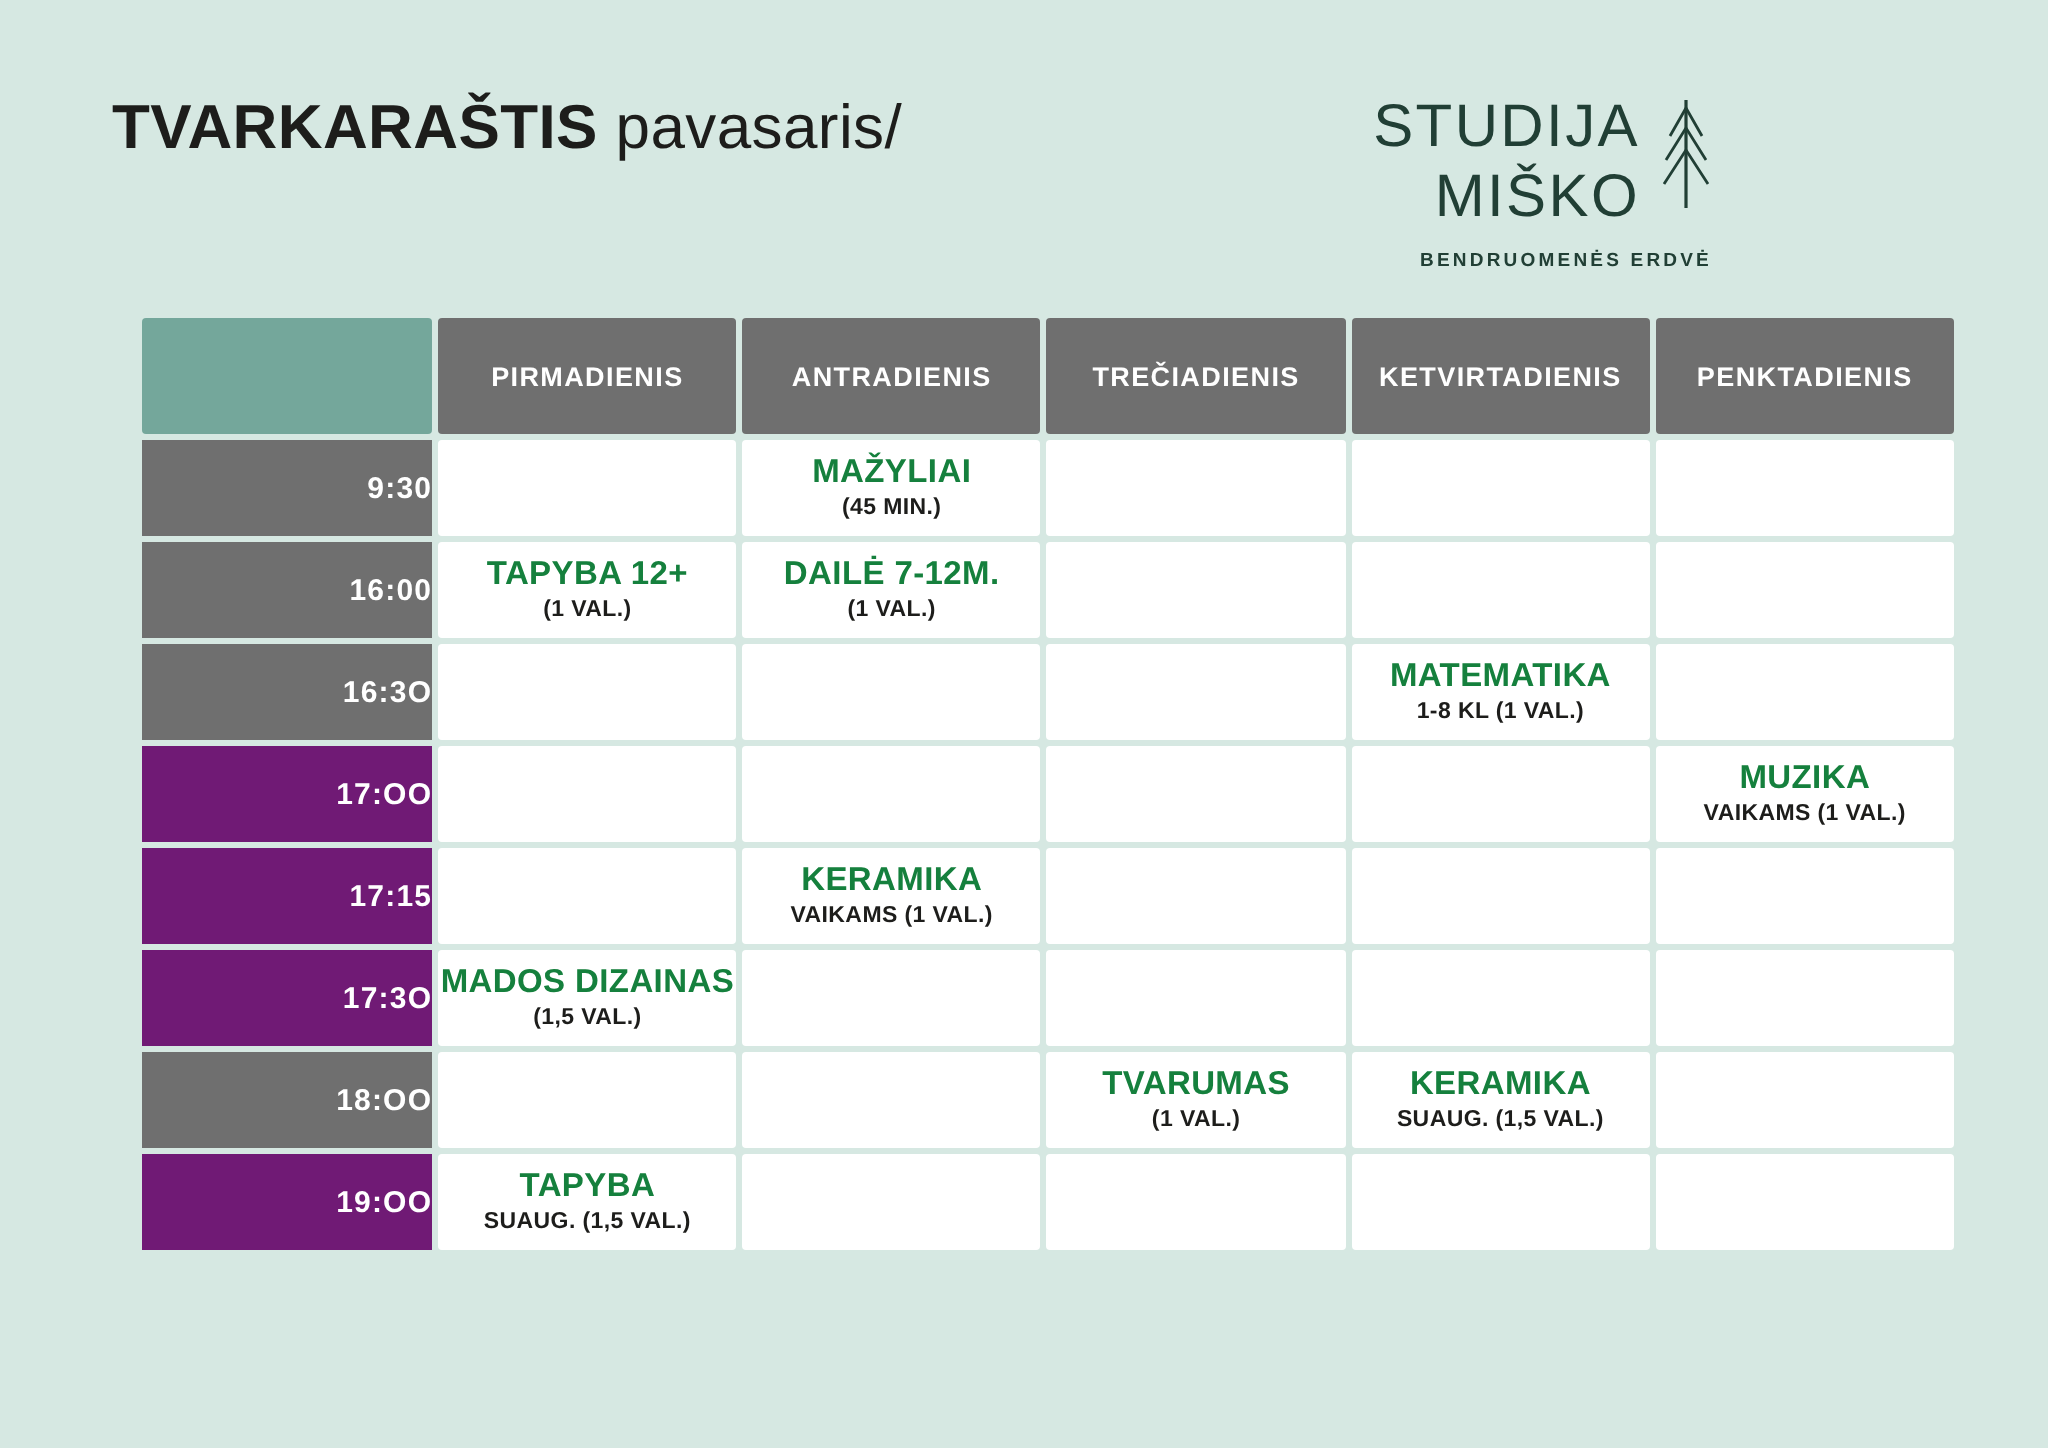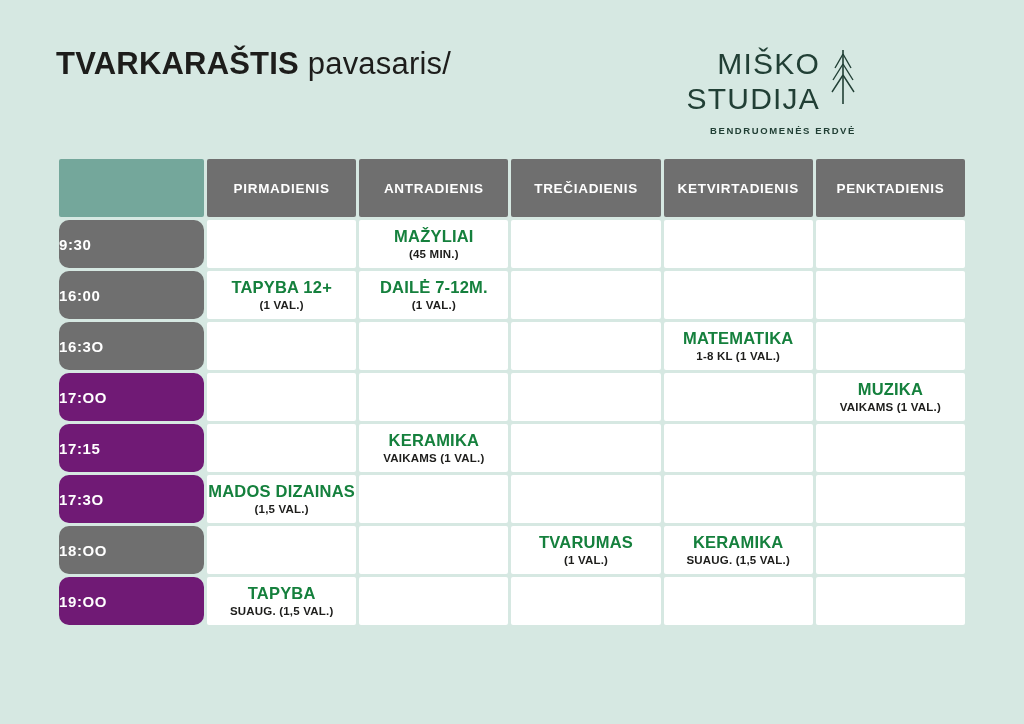--- a/index.html
+++ b/index.html
@@ -71,21 +71,21 @@
     font-size: 9.5px;
     letter-spacing: 1.6px;
     margin-top: 8px;
     color: #213f35;
     font-weight: bold;
   }
 
   
   .table {
     position: absolute;
-    left: 56px;
+    left: 68px;
     top: 156px;
     width: 912px;
     border-collapse: separate;
     border-spacing: 3px;
   }
   .table td, .table th {
     padding: 0;
   }
   .corner-cell {
     width: 142px;
@@ -105,23 +105,23 @@
     vertical-align: middle;
     border-radius: 2px;
   }
   .time-cell {
     width: 142px;
     height: 48px;
     color: #ffffff;
     font-size: 15px;
     font-weight: bold;
     letter-spacing: 0.6px;
-    text-align: left;
+    text-align: right;
     vertical-align: middle;
-    border-radius: 10px;
+    border-radius: 0;
   }
   .time-gray { background: #6f6f6f; }
   .time-green { background: #701a75; }
 
   .slot {
     height: 48px;
     background: #ffffff;
     border-radius: 2px;
     text-align: center;
     vertical-align: middle;
@@ -151,22 +151,22 @@
 <div class="page">
 
   <div class="header">
     <div class="title">
       <span>TVARKARAŠTIS</span><span class="light"> pavasaris/</span><br>
     </div>
 
     <div class="logo">
       <div class="logo-row">
         <div>
+          <div class="logo-line">STUDIJA</div>
           <div class="logo-line">MIŠKO</div>
-          <div class="logo-line">STUDIJA</div>
         </div>
         <span class="tree-icon">
           <svg width="26" height="58" viewBox="0 0 26 58">
             <path d="M13 2 L13 56" stroke="#213f35" stroke-width="1.6" fill="none"></path>
             <path d="M13 6 L5 20 M13 6 L21 20" stroke="#213f35" stroke-width="1.4" fill="none"></path>
             <path d="M13 16 L3 32 M13 16 L23 32" stroke="#213f35" stroke-width="1.4" fill="none"></path>
             <path d="M13 27 L2 44 M13 27 L24 44" stroke="#213f35" stroke-width="1.4" fill="none"></path>
           </svg>
         </span>
       </div>

